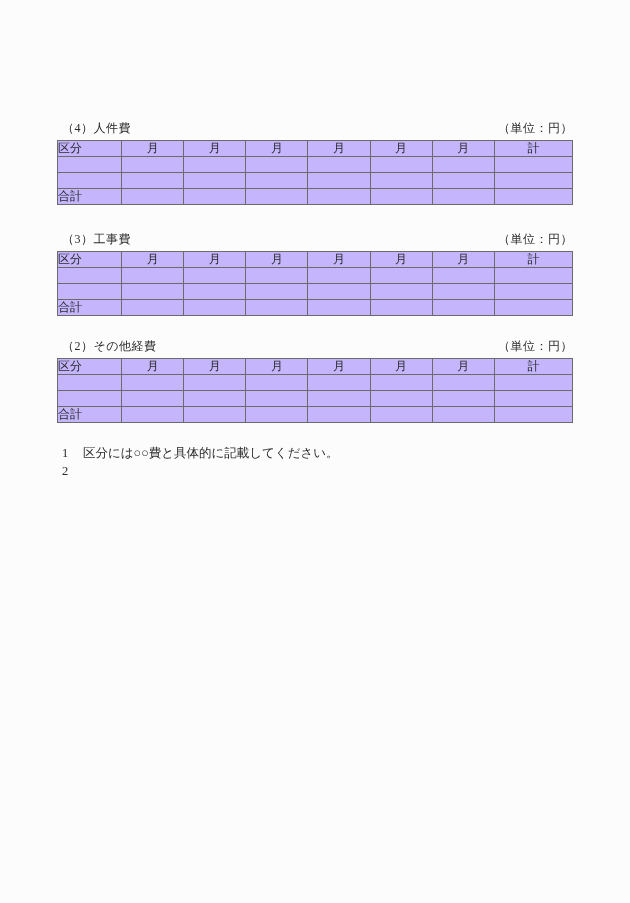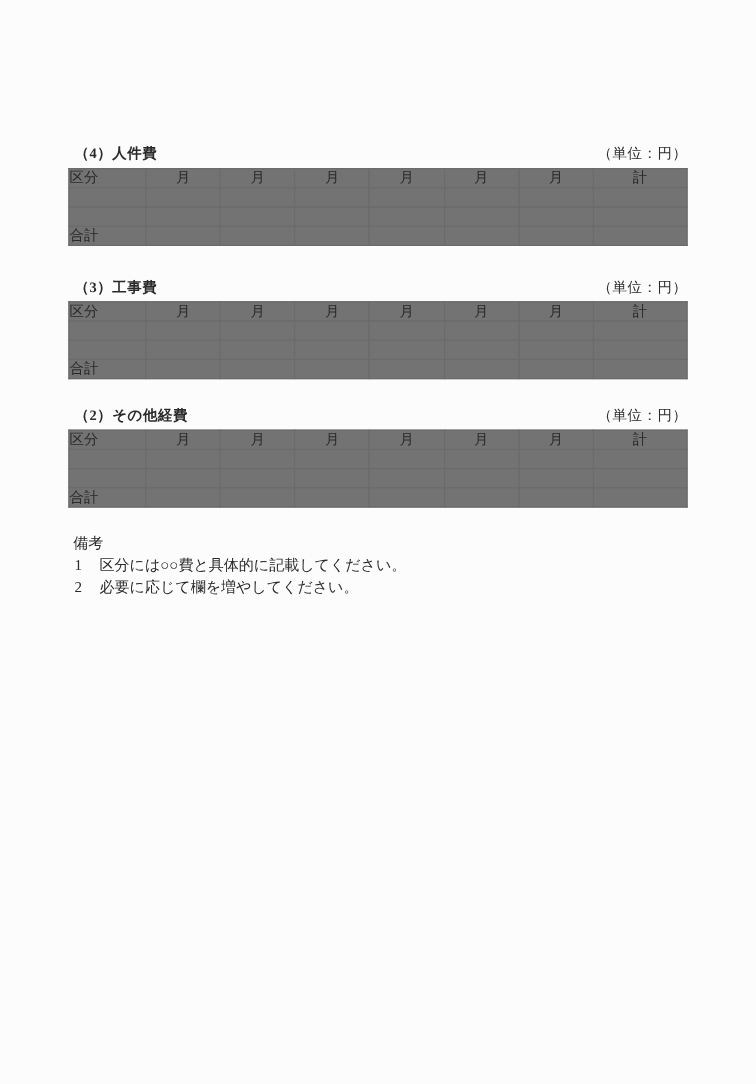--- a/index.html
+++ b/index.html
@@ -17,27 +17,27 @@
   .section-header {
     display: flex;
     justify-content: space-between;
     align-items: baseline;
     height: 15px;
     line-height: 15px;
     font-size: 12px;
     margin-bottom: 4px;
     white-space: nowrap;
   }
-  .sec-title { padding-left: 5px; letter-spacing: 0.5px; font-weight: bold; }
+  .sec-title { padding-left: 5px; letter-spacing: 0.5px; }
   .sec-unit { letter-spacing: 0.5px; margin-left: 24px; }
   table.cost {
     border-collapse: collapse;
     table-layout: fixed;
     width: 516px;
-    background: #737373;
+    background: #c4b5fd;
   }
   table.cost td {
     border: 1px solid #6b6b6b;
     height: 15.75px;
     font-size: 12px;
     line-height: 15px;
     padding: 0;
     overflow: hidden;
     white-space: nowrap;
   }
@@ -237,24 +237,22 @@
             <td></td>
             <td></td>
             <td></td>
             <td></td>
       </tr>
     </tbody>
       </table>
   </div>
 
   <div class="remarks">
-    <div class="remarks-heading">備考</div>
     <div class="remark-item">
       <span class="remark-num">1</span>
       <span class="remark-text">区分には○○費と具体的に記載してください。</span>
     </div>
     <div class="remark-item">
       <span class="remark-num">2</span>
-      <span class="remark-text">必要に応じて欄を増やしてください。</span>
     </div>
   </div>
 
 </div>
 
 </body></html>

